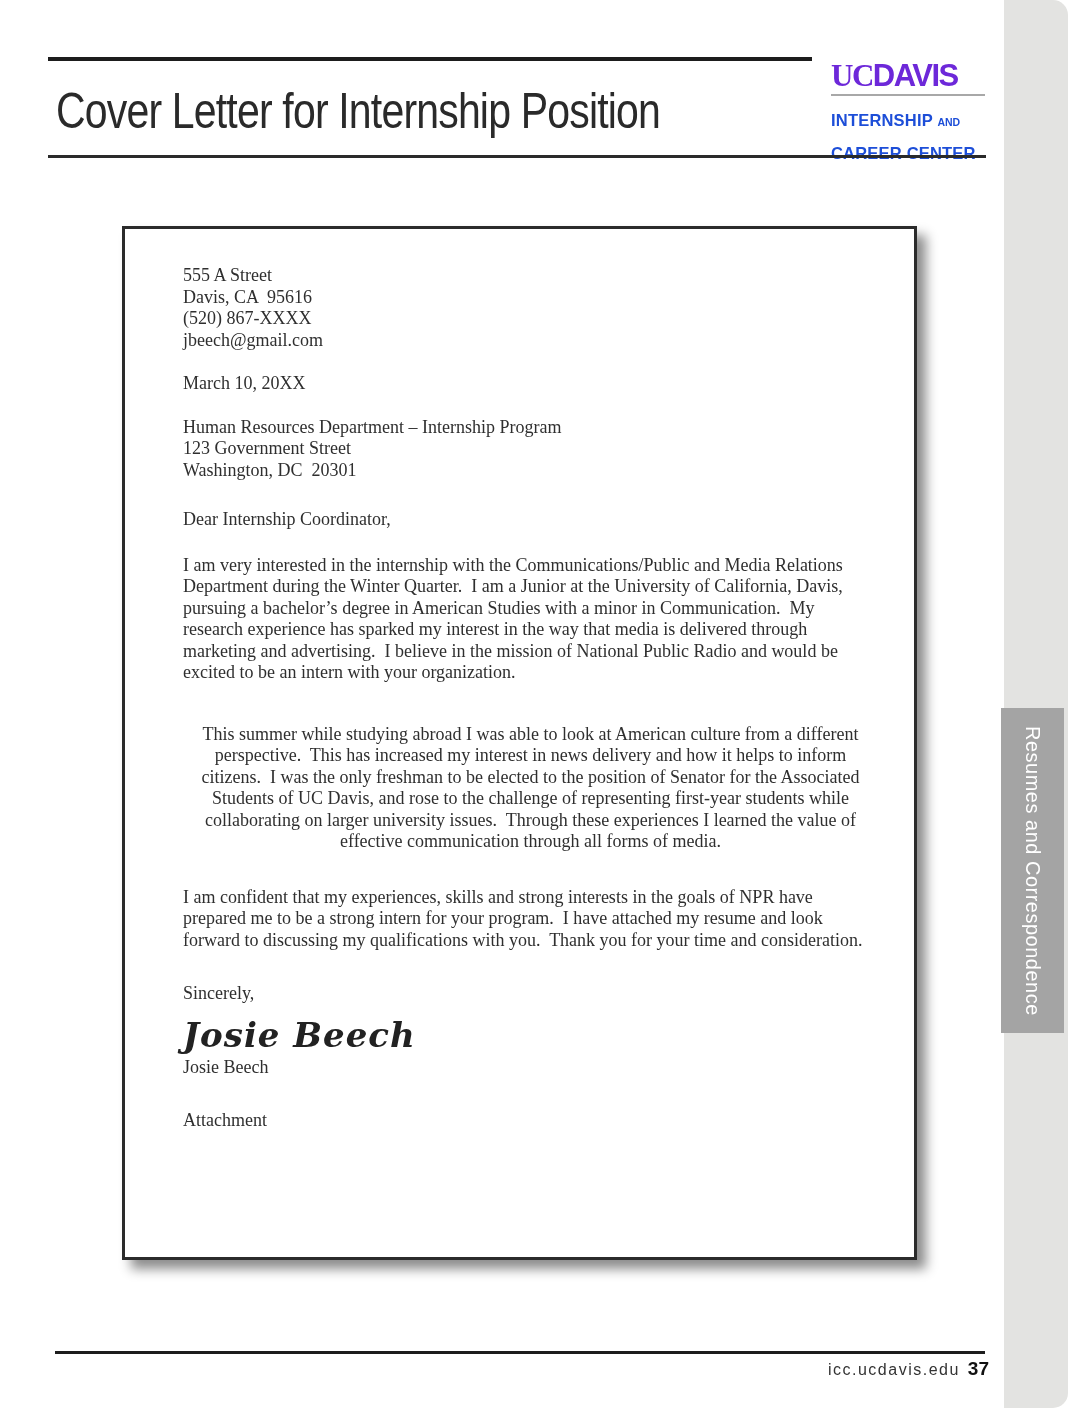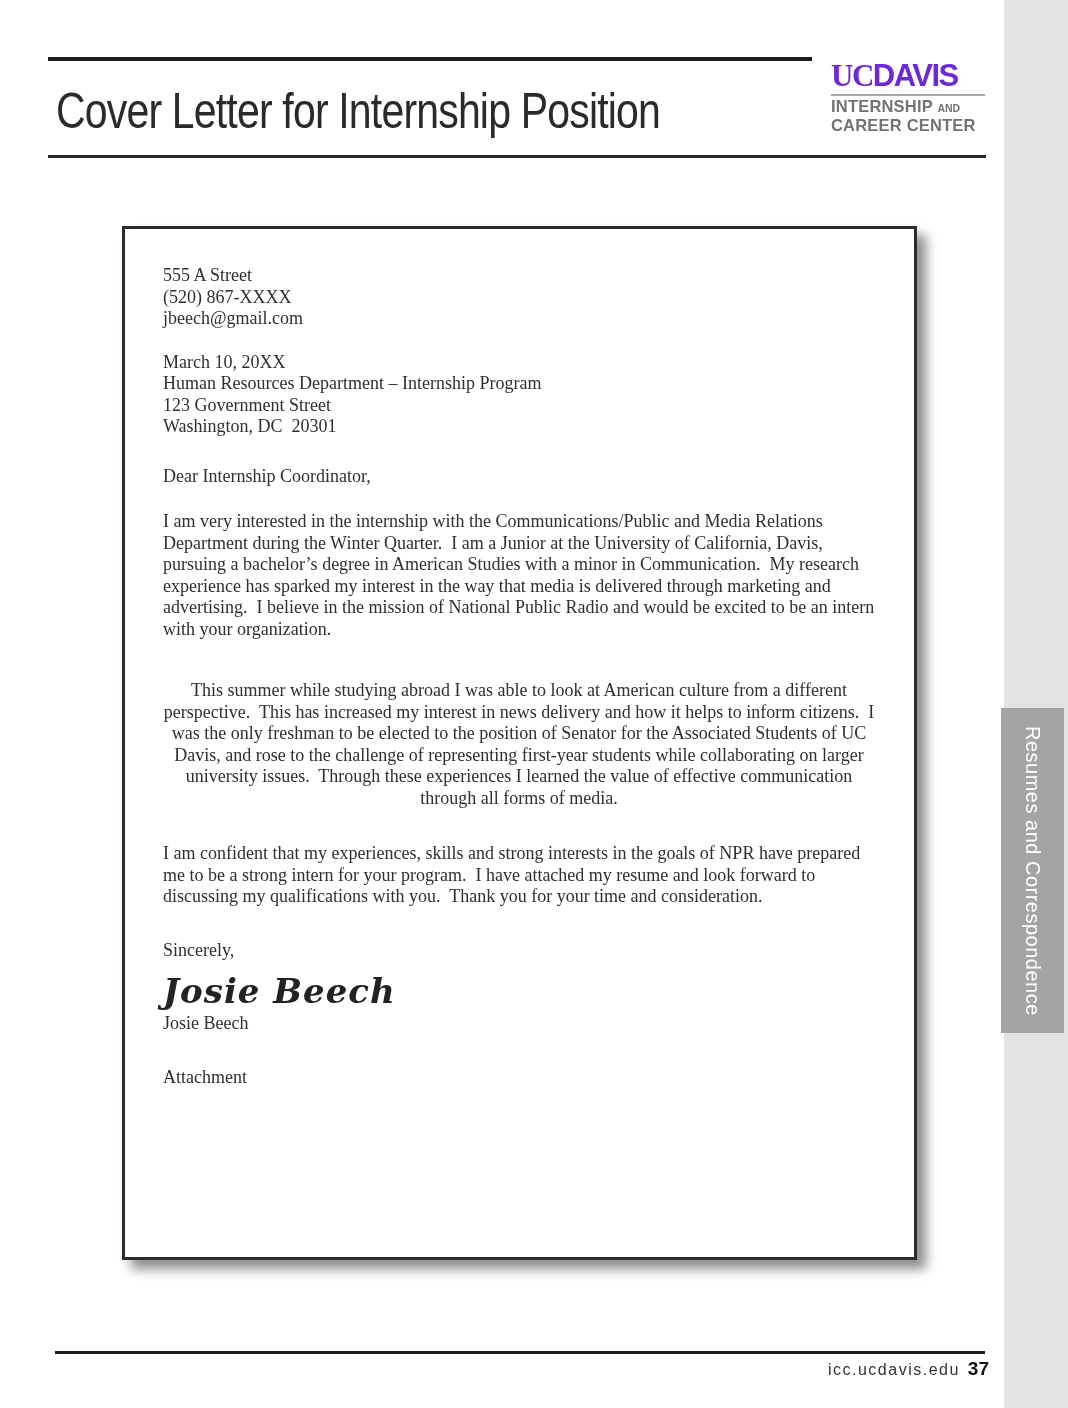--- a/index.html
+++ b/index.html
@@ -5,20 +5,21 @@
   * { margin: 0; padding: 0; box-sizing: border-box; }
   html, body { background: #ffffff; }
   .page {
     position: relative;
     width: 1068px;
     height: 1408px;
     background: #ffffff;
     overflow: hidden;
     font-family: "Liberation Serif", serif;
     color: #2e2e2e;
+    border-radius: 15px;
   }
 
   
   .side-strip {
     position: absolute;
     left: 1004px; top: 0;
     width: 64px; height: 1408px;
     background: #e3e3e1;
   }
 
@@ -61,46 +62,46 @@
     color: #6d28d9;
     white-space: nowrap;
   }
   .logo-word .uc { font-family: "Liberation Serif", serif; }
   .logo-rule {
     margin-top: 3px;
     width: 154px; height: 2px;
     background: #a8a8a8;
   }
   .logo-line {
-    margin-top: 2px;
+    margin-top: 16px;
     font-size: 16.5px;
     font-weight: bold;
     letter-spacing: 0.2px;
-    color: #737373;
+    color: #1d4ed8;
     white-space: nowrap;
   }
   .logo-line .small { font-size: 10.5px; letter-spacing: 0; }
 
   
   .letter {
     position: absolute;
     left: 122px; top: 226px;
     width: 795px; height: 1034px;
     background: #ffffff;
     border: 3px solid #2b2b2b;
     box-shadow: 9px 9px 11px rgba(0,0,0,0.45);
-    padding: 36px 36px 0 38px;
+    padding: 36px 36px 0 58px;
     font-size: 18px;
     line-height: 21.5px;
     color: #2f2f2f;
   }
   .letter .line, .letter p { white-space: pre-wrap; }
   .letter p { max-width: 712px; }
   .block-date       { margin-top: 22px; }
-  .block-recipient  { }
+  .block-recipient  { margin-top: 22px; }
   .block-salutation { margin-top: 28px; }
   .block-p1         { margin-top: 24px; }
   .block-p2         { margin-top: 40px; text-align: center; }
   .block-p3         { margin-top: 34px; }
   .block-closing    { margin-top: 32px; }
   .signature-script {
     margin-top: 10px;
     font-family: "DejaVu Serif", serif;
     font-style: italic;
     font-weight: bold;
@@ -173,20 +174,21 @@
     <div class="logo-line"><span>INTERNSHIP</span> <span class="small">AND</span></div>
     <div class="logo-line">CAREER CENTER</div>
   </div>
 
   <div class="header-bottom-rule"></div>
 
   <div class="letter">
 
     <div class="block-sender">
       <div class="line">555 A Street</div>
+      <div class="line">Davis, CA  95616</div>
       <div class="line">(520) 867-XXXX</div>
       <div class="line">jbeech@gmail.com</div>
     </div>
 
     <div class="block-date line">March 10, 20XX</div>
 
     <div class="block-recipient">
       <div class="line">Human Resources Department – Internship Program</div>
       <div class="line">123 Government Street</div>
       <div class="line">Washington, DC  20301</div>

